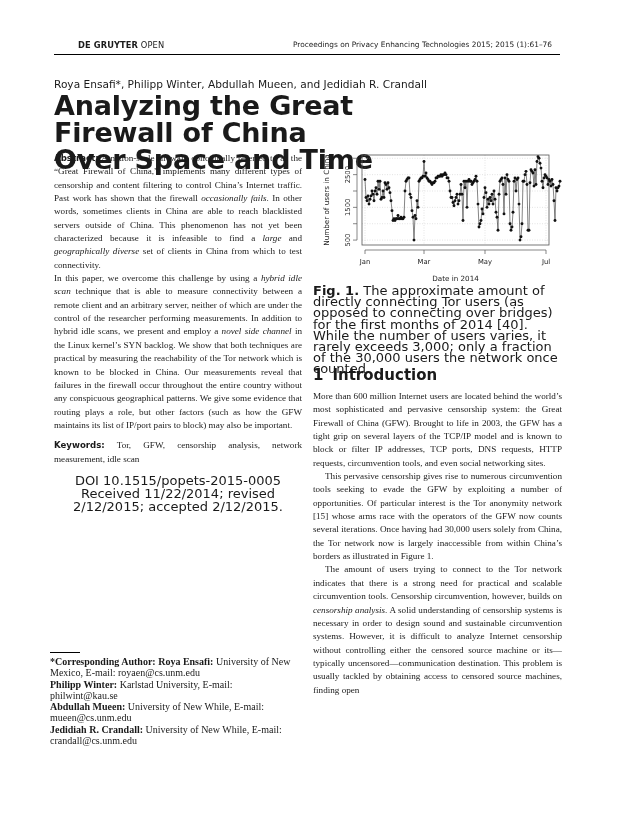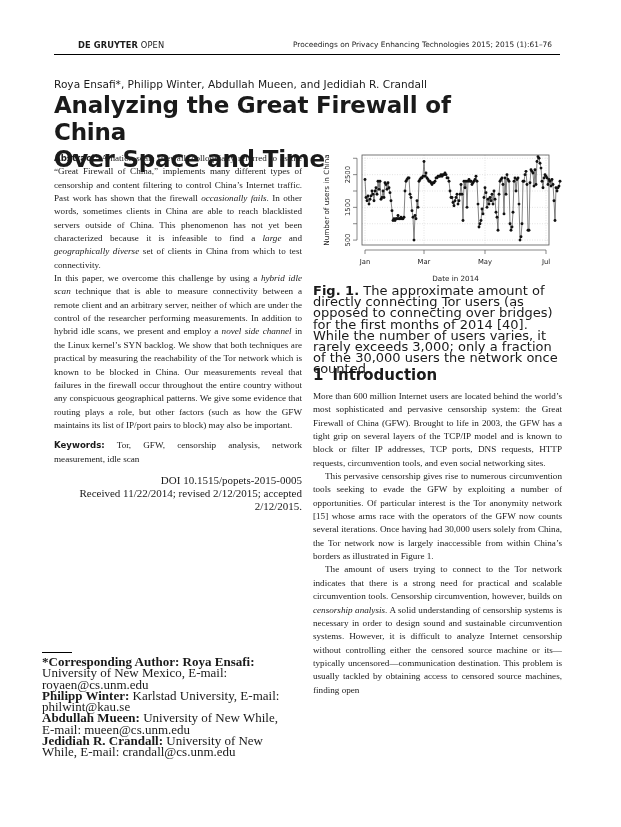--- a/index.html
+++ b/index.html
@@ -6,32 +6,32 @@
   body { width: 621px; height: 827px; position: relative; overflow: hidden; color: #1a1a1a; }
   .sans { font-family: "DejaVu Sans", "Liberation Sans", sans-serif; }
   .serif { font-family: "Liberation Serif", "DejaVu Serif", serif; }
 
   #header { position: absolute; left: 54px; top: 38px; width: 506px; height: 16px; border-bottom: 1.4px solid #000; }
   #journal { position: absolute; left: 0; top: 2px; font-size: 8.3px; letter-spacing: 0.1px; }
   #journal b { font-weight: bold; padding-left: 24px; }
   #proceedings { position: absolute; right: 8px; top: 2px; font-size: 7.4px; }
 
   #authors { position: absolute; left: 54px; top: 78px; font-size: 10.6px; }
-  #title { position: absolute; left: 54px; top: 92px; font-size: 23px; font-weight: bold; line-height: 27px; width: 420px; letter-spacing: -0.2px; }
+  #title { position: absolute; left: 54px; top: 92px; font-size: 27px; font-weight: bold; line-height: 27px; width: 420px; letter-spacing: -0.2px; }
 
   .col { position: absolute; font-size: 9.15px; line-height: 13.35px; text-align: justify; hyphens: none; }
   #left-col { left: 54px; top: 152px; width: 248px; }
   #right-col { left: 313px; width: 249px; }
 
   .col p { margin: 0; }
   .col .indent { text-indent: 12px; }
   .abstract-label, .keywords-label { font-family: "DejaVu Sans", "Liberation Sans", sans-serif; font-weight: bold; font-size: 8.6px; }
-  #doi-block { margin-top: 8px; font-size: 11px; line-height: 13px; text-align: right; font-family: Liberation Serif, serif; }
-
-  #footnotes { position: absolute; left: 42px; top: 652px; width: 248px; font-size: 13px; line-height: 11.3px; }
+  #doi-block { margin-top: 8px; font-size: 13px; line-height: 13px; text-align: center; }
+
+  #footnotes { position: absolute; left: 50px; top: 652px; width: 248px; font-size: 10px; line-height: 11.3px; }
   #footnote-rule { width: 30px; border-top: 0.9px solid #000; margin-bottom: 3px; }
   #footnotes b { font-weight: bold; }
 
   #figure { position: absolute; left: 317px; top: 140px; width: 250px; height: 142px; }
   #fig-caption { position: absolute; left: 313px; top: 285px; width: 249px; font-size: 13px; line-height: 11.2px; }
   #fig-caption b { font-weight: bold; }
 
   #intro-heading { position: absolute; left: 313px; top: 366px; font-size: 15px; font-weight: bold; }
   #intro-heading .num { margin-right: 9px; }
 

